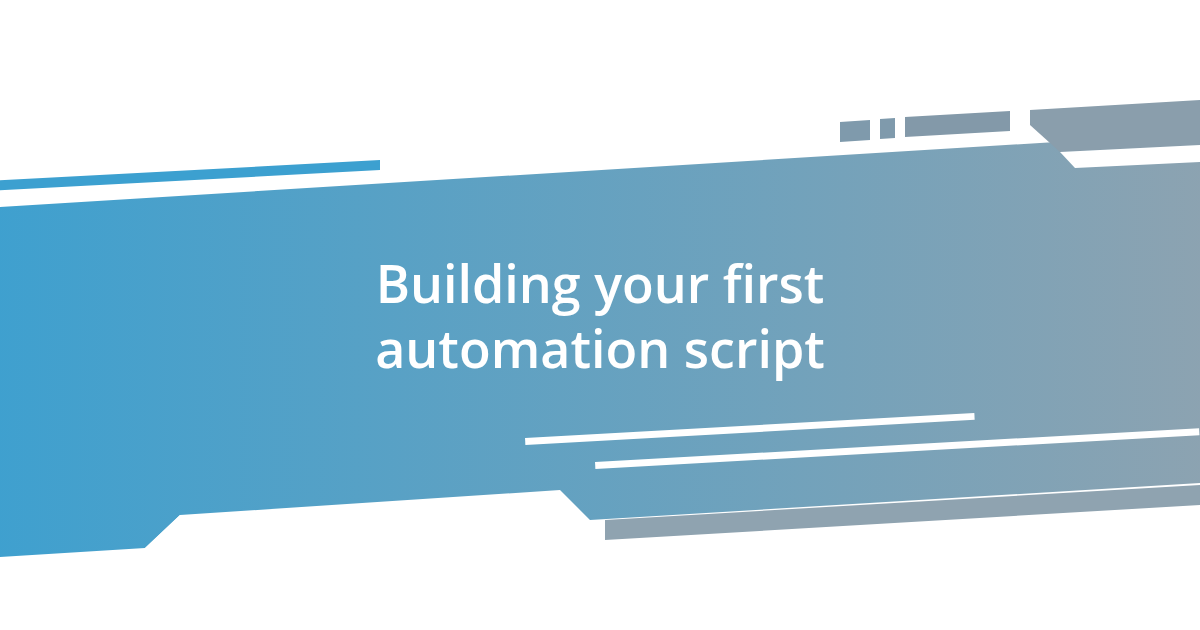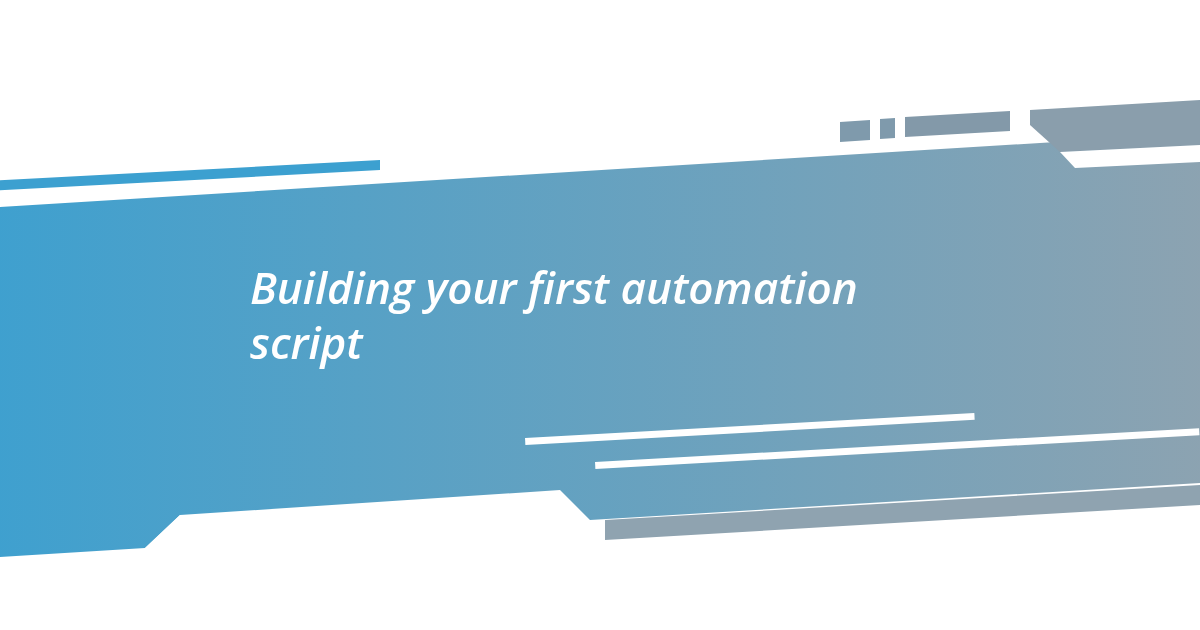--- a/index.html
+++ b/index.html
@@ -17,26 +17,26 @@
       left: 0;
       width: 1200px;
       height: 630px;
     }
     .title {
       position: absolute;
       top: 50%;
       left: 50%;
       transform: translate(-50%, -50%);
       color: #ffffff;
-      font-size: 44px;
+      font-size: 52px;
       font-weight: 600;
+      text-align: center;
       line-height: 1.25;
       z-index: 10;
       width: 700px;
-      font-style: italic;
     }
     svg {
       position: absolute;
       top: 0;
       left: 0;
     }
   </style>
 </head>
 <body>
 

